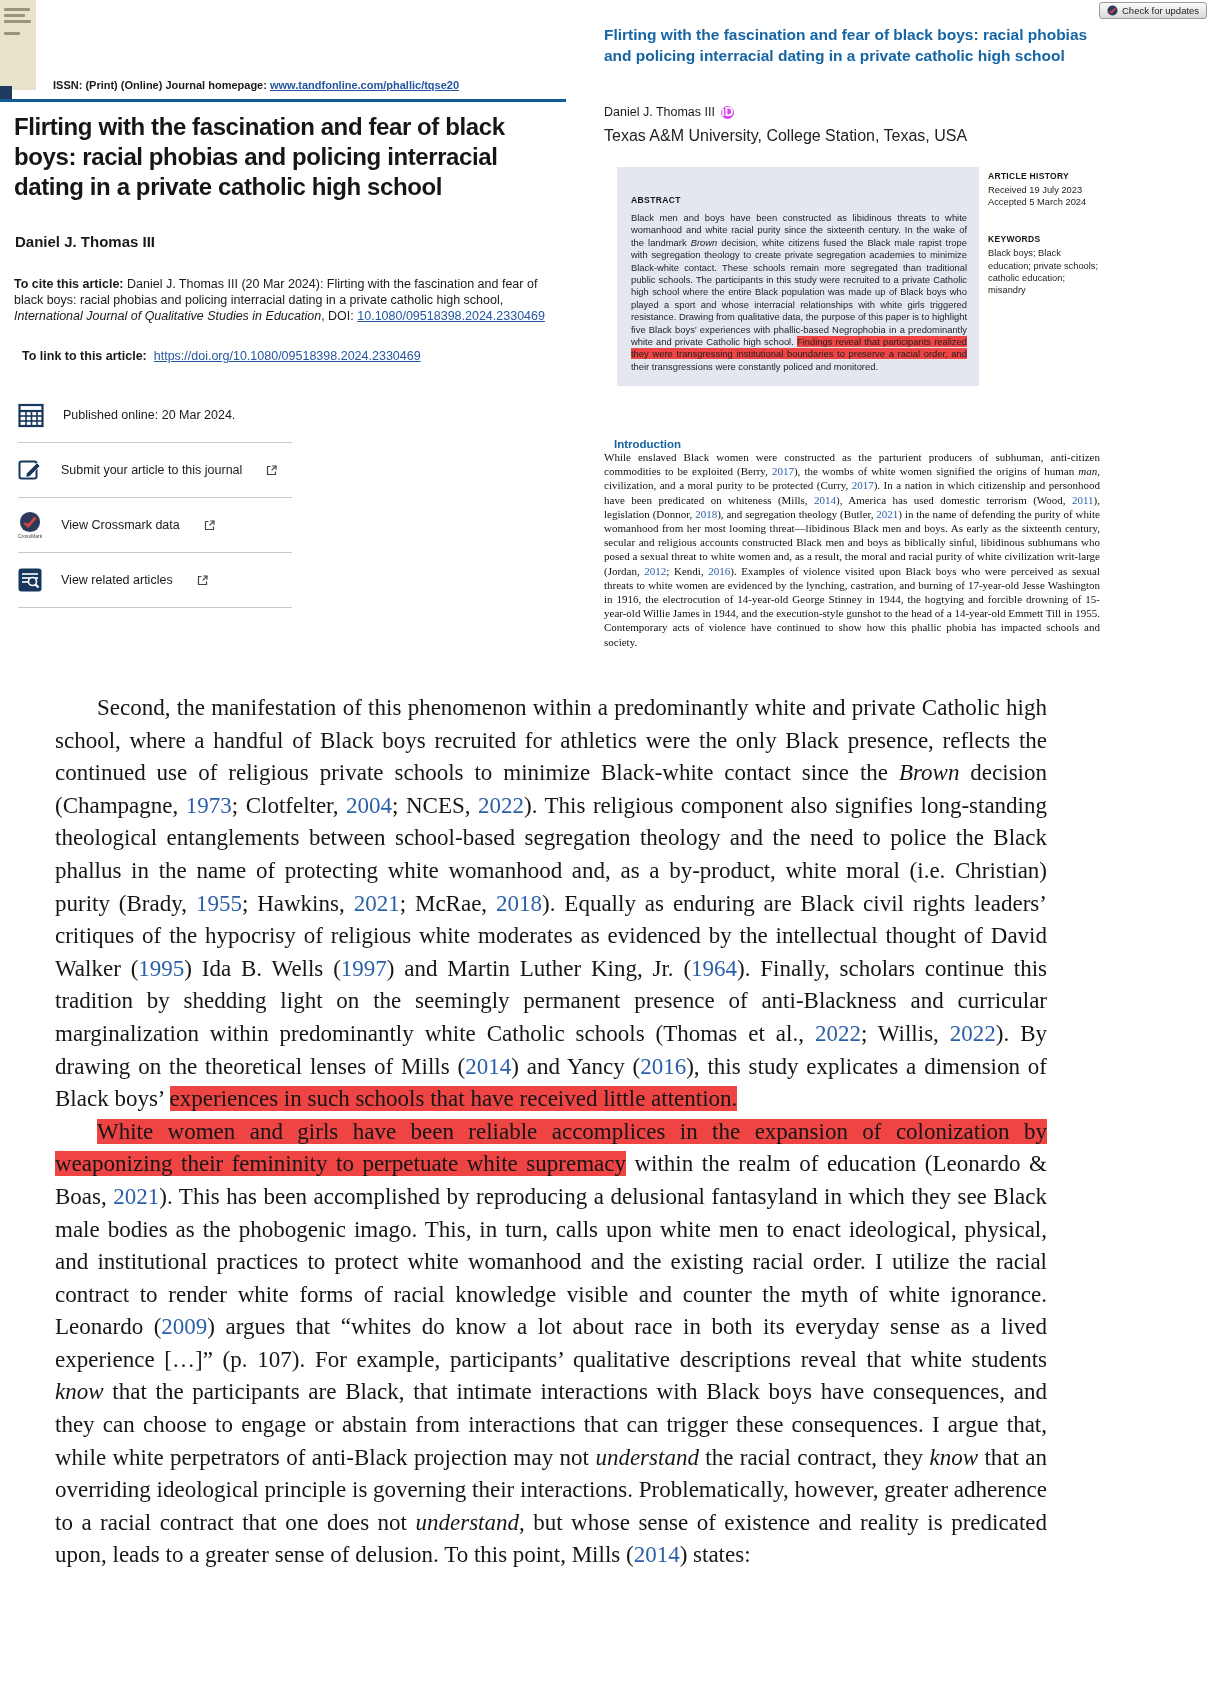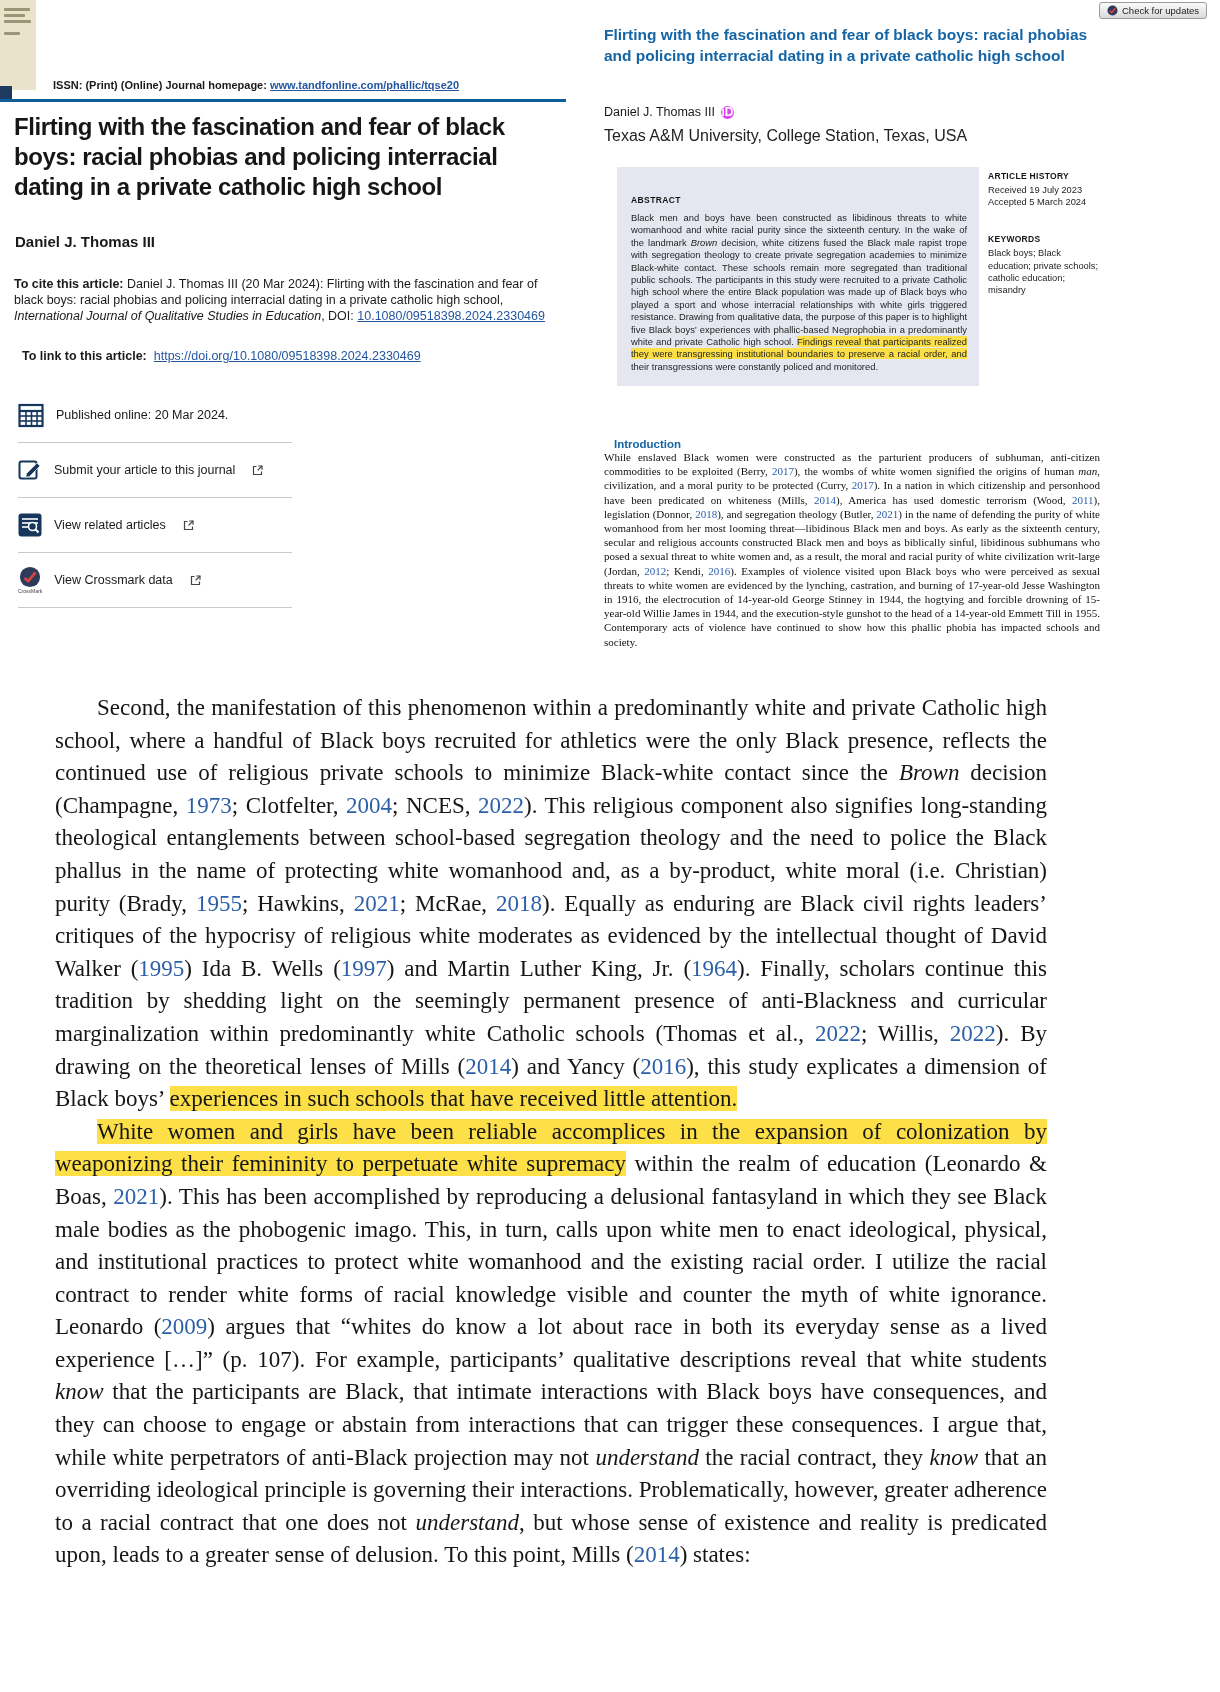--- a/index.html
+++ b/index.html
@@ -22,21 +22,21 @@
   
   #left-title{left:14px;top:112px;width:556px;font-size:24px;line-height:30px;
     font-weight:700;letter-spacing:-0.4px;color:#161616;}
   #left-author{left:15px;top:233px;font-size:15px;font-weight:700;}
   #cite-block{left:14px;top:276px;width:556px;font-size:12.5px;line-height:16px;}
   .lbl{font-weight:700;}
   .ital{font-style:italic;}
   #link-row{left:14px;top:341px;width:556px;font-size:12.5px;}
 
   #actions{left:18px;top:388px;width:274px;}
-  .action-row{display:flex;align-items:center;gap:12px;height:54px;
+  .action-row{display:flex;align-items:center;gap:19px;height:54px;
     border-bottom:1px solid #c9c9c9;font-size:12.5px;color:#1a1a1a;}
   .icon-box{flex:0 0 auto;display:flex;flex-direction:column;align-items:center;}
   .cm-caption{font-size:5px;color:#444;margin-top:1px;line-height:5px;}
   .ext{margin-left:5px;flex:0 0 auto;display:inline-flex;}
 
   
   #check-updates{left:1099px;top:2px;display:flex;align-items:center;gap:4px;
     padding:2px 7px;border:1px solid #9b9b9b;border-radius:3px;
     background:linear-gradient(#fbfbfb,#d9d9d9);font-size:9.5px;color:#222;cursor:pointer;}
   #right-title{left:604px;top:25px;width:496px;font-size:15.5px;font-weight:700;
@@ -61,21 +61,21 @@
     font-size:11px;line-height:14.2px;text-align:justify;color:#101010;}
 
   
   #body-page{left:55px;top:692px;width:992px;font-family:"Liberation Serif",serif;
     font-size:23px;line-height:32.6px;text-align:justify;color:#161616;}
   #body-page p{text-indent:42px;margin:0;}
 
   
   .seg-c{color:#2B5FA8;}
   .seg-i{font-style:italic;}
-  .seg-hl{background:#fde047;}
+  .seg-hl{background:#ef4444;}
 </style>
 </head>
 <body>
 
 <div class="abs" id="cover-sliver">
   <div class="cover-line" style="top:8px;width:26px;"></div>
   <div class="cover-line" style="top:14px;width:21px;"></div>
   <div class="cover-line" style="top:20px;width:27px;"></div>
   <div class="cover-line" style="top:32px;width:16px;"></div>
 </div>
@@ -126,48 +126,48 @@
       <svg width="11" height="11" viewBox="0 0 11 11">
         <path d="M4.5 1.5 H1.5 V9.5 H9.5 V6.5" fill="none" stroke="#444" stroke-width="1.2"></path>
         <path d="M6.2 1 H10 V4.8" fill="none" stroke="#444" stroke-width="1.2"></path>
         <line x1="10" y1="1" x2="5.6" y2="5.4" stroke="#444" stroke-width="1.2"></line>
       </svg>
     </span>
   </div>
 
   <div class="action-row">
     <span class="icon-box">
+      <svg width="22" height="22" viewBox="0 0 24 24">
+        <circle cx="12" cy="12" r="11" fill="#2E3A59"></circle>
+        <path d="M6 13 L10 16.5 L18 7" stroke="#D64541" stroke-width="3" fill="none"></path>
+      </svg>
+      <span class="cm-caption">CrossMark</span>
+    </span>
+    <span class="link" style="text-decoration:none;color:#1a1a1a;">View Crossmark data</span>
+    <span class="ext">
+      <svg width="11" height="11" viewBox="0 0 11 11">
+        <path d="M4.5 1.5 H1.5 V9.5 H9.5 V6.5" fill="none" stroke="#444" stroke-width="1.2"></path>
+        <path d="M6.2 1 H10 V4.8" fill="none" stroke="#444" stroke-width="1.2"></path>
+        <line x1="10" y1="1" x2="5.6" y2="5.4" stroke="#444" stroke-width="1.2"></line>
+      </svg>
+    </span>
+  </div>
+
+  <div class="action-row">
+    <span class="icon-box">
       <svg width="24" height="24" viewBox="0 0 24 24">
         <rect x="0.5" y="0.5" width="23" height="23" rx="3" fill="#16365C"></rect>
         <line x1="4" y1="6" x2="20" y2="6" stroke="#fff" stroke-width="1.6"></line>
         <line x1="4" y1="10" x2="20" y2="10" stroke="#fff" stroke-width="1.6"></line>
         <line x1="4" y1="14" x2="11" y2="14" stroke="#fff" stroke-width="1.6"></line>
         <circle cx="14.5" cy="13.5" r="4" fill="#16365C" stroke="#fff" stroke-width="1.6"></circle>
         <line x1="17.3" y1="16.3" x2="20.5" y2="19.5" stroke="#fff" stroke-width="2.2"></line>
       </svg>
     </span>
     <span class="link" style="text-decoration:none;color:#1a1a1a;">View related articles</span>
-    <span class="ext">
-      <svg width="11" height="11" viewBox="0 0 11 11">
-        <path d="M4.5 1.5 H1.5 V9.5 H9.5 V6.5" fill="none" stroke="#444" stroke-width="1.2"></path>
-        <path d="M6.2 1 H10 V4.8" fill="none" stroke="#444" stroke-width="1.2"></path>
-        <line x1="10" y1="1" x2="5.6" y2="5.4" stroke="#444" stroke-width="1.2"></line>
-      </svg>
-    </span>
-  </div>
-
-  <div class="action-row">
-    <span class="icon-box">
-      <svg width="22" height="22" viewBox="0 0 24 24">
-        <circle cx="12" cy="12" r="11" fill="#2E3A59"></circle>
-        <path d="M6 13 L10 16.5 L18 7" stroke="#D64541" stroke-width="3" fill="none"></path>
-      </svg>
-      <span class="cm-caption">CrossMark</span>
-    </span>
-    <span class="link" style="text-decoration:none;color:#1a1a1a;">View Crossmark data</span>
     <span class="ext">
       <svg width="11" height="11" viewBox="0 0 11 11">
         <path d="M4.5 1.5 H1.5 V9.5 H9.5 V6.5" fill="none" stroke="#444" stroke-width="1.2"></path>
         <path d="M6.2 1 H10 V4.8" fill="none" stroke="#444" stroke-width="1.2"></path>
         <line x1="10" y1="1" x2="5.6" y2="5.4" stroke="#444" stroke-width="1.2"></line>
       </svg>
     </span>
   </div>
 
 </div>

